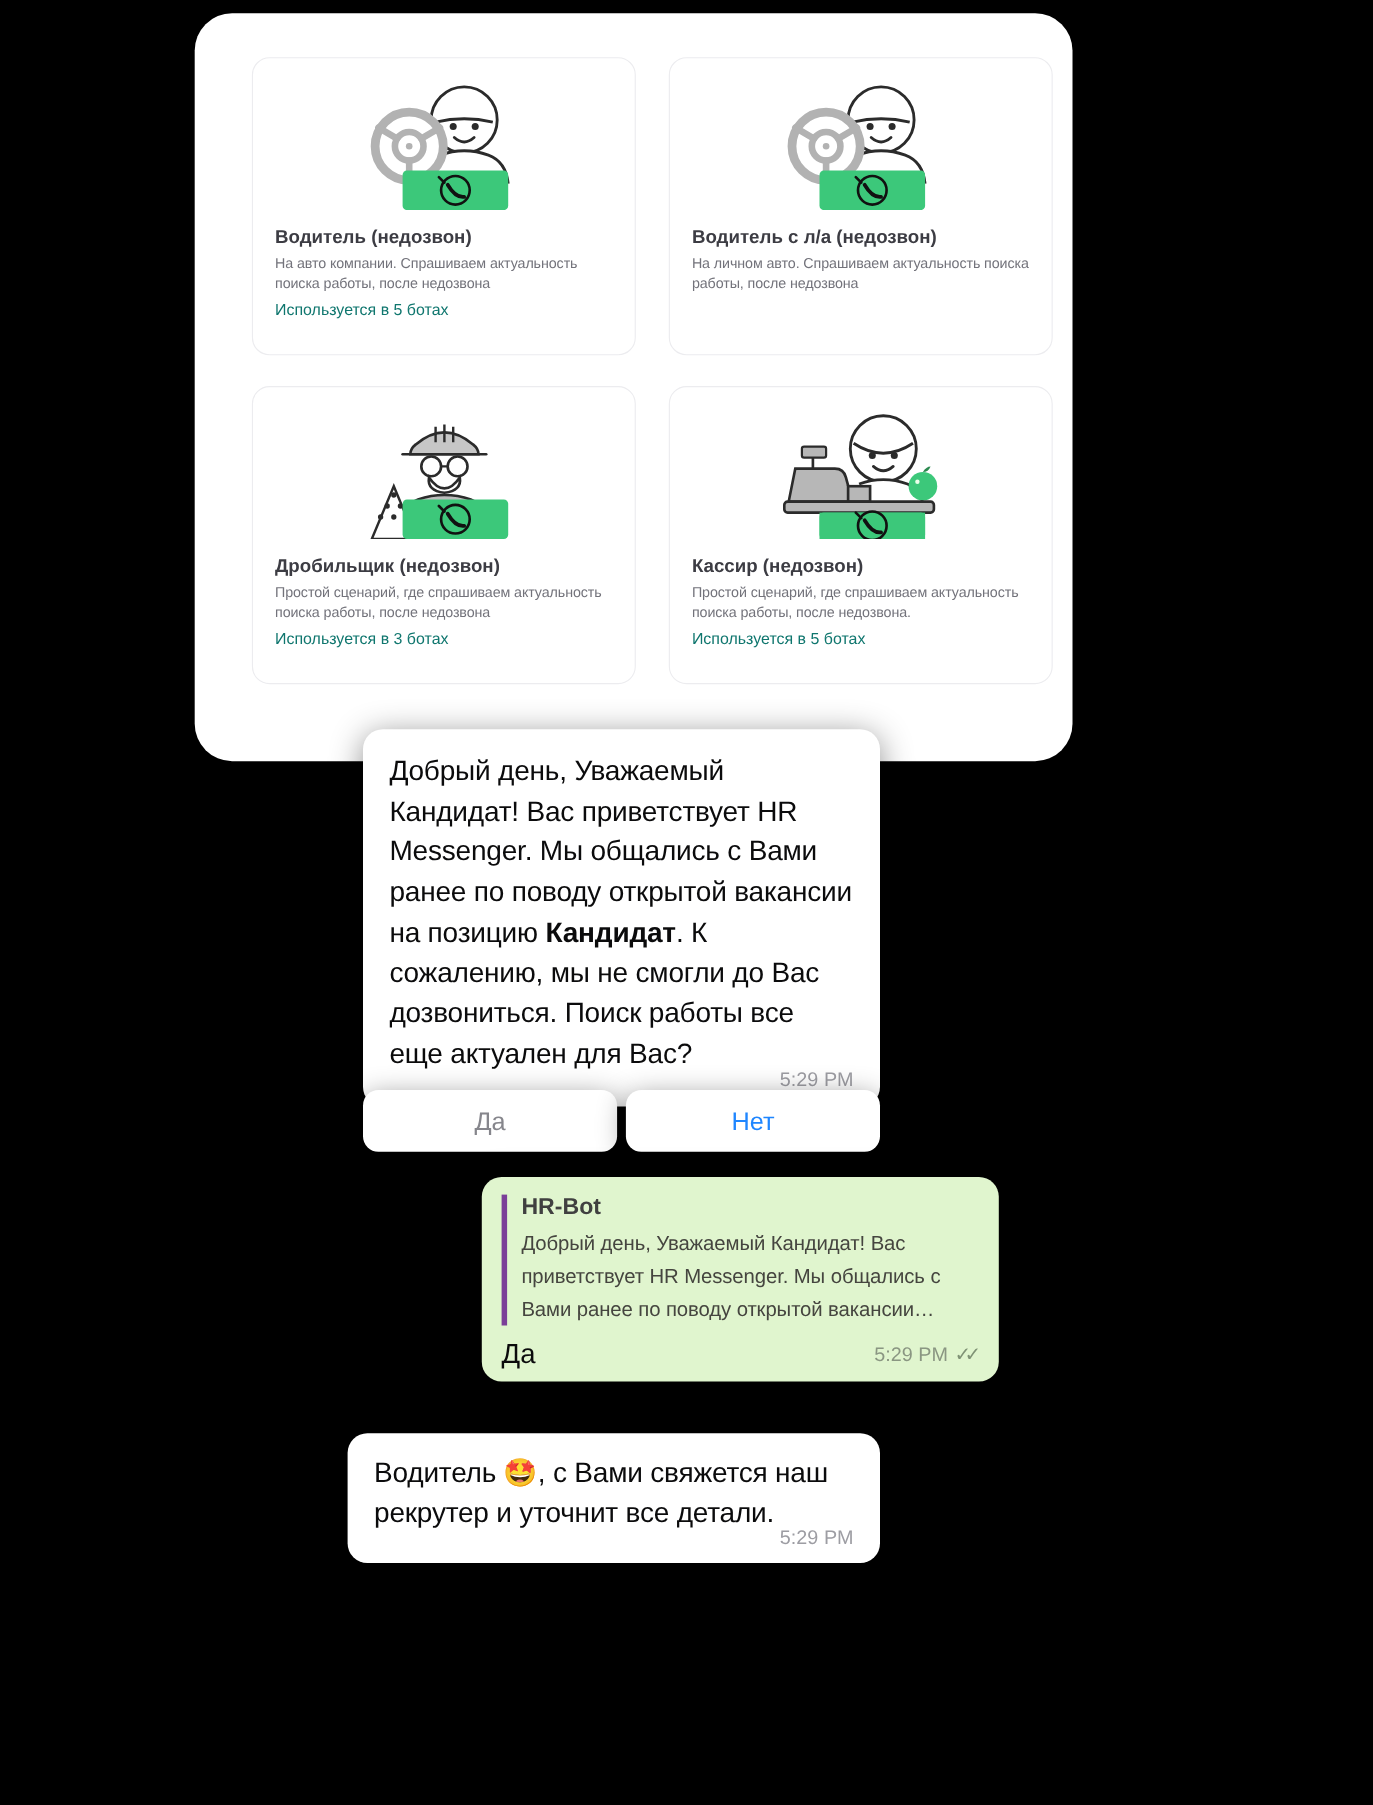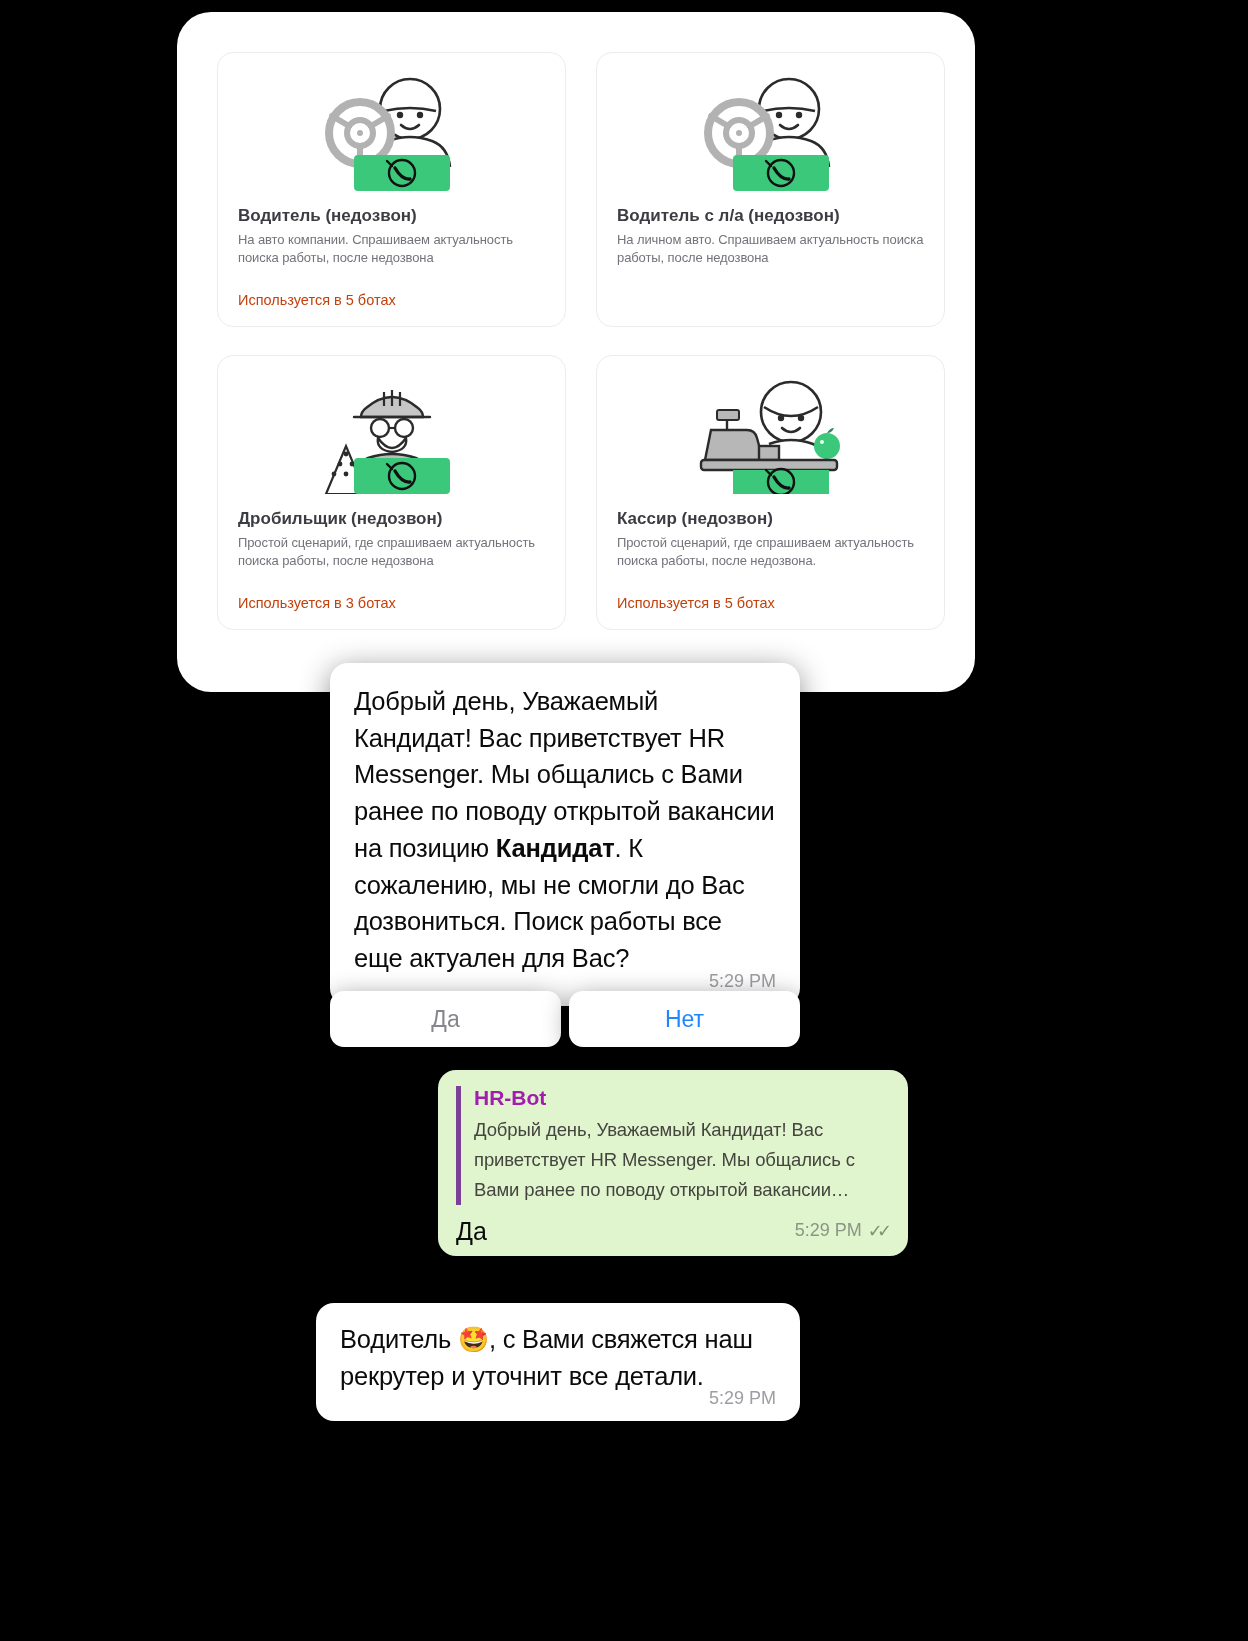--- a/index.html
+++ b/index.html
@@ -27,21 +27,21 @@
     top: 12px;
     width: 798px;
     height: 680px;
     background: #ffffff;
     border-radius: 34px;
     box-shadow: 0 10px 44px rgba(0,0,0,0.55);
   }
 
   .card-grid {
     position: absolute;
-    left: 40px;
+    left: 52px;
     top: 40px;
     width: 728px;
     display: grid;
     grid-template-columns: 349px 349px;
     column-gap: 30px;
     row-gap: 28px;
   }
 
   .card {
     background: #ffffff;
@@ -71,22 +71,22 @@
 
   .card-desc {
     font-size: 13px;
     color: #73737b;
     line-height: 1.42;
     letter-spacing: -0.1px;
   }
 
   .card-usage {
     font-size: 14.5px;
-    color: #c2410c;
-    margin-top: 24px;
+    color: #0f766e;
+    margin-top: 6px;
   }
 
   
   .bubble-in {
     position: absolute;
     background: #ffffff;
     border-radius: 18px;
     box-shadow: 0 6px 30px rgba(0,0,0,0.45);
   }
 
@@ -153,21 +153,21 @@
     box-shadow: 0 6px 30px rgba(0,0,0,0.45);
   }
   .quote {
     border-left: 5px solid #7b3f98;
     padding-left: 13px;
     margin-bottom: 12px;
   }
   .quote-name {
     font-size: 21px;
     font-weight: bold;
-    color: #a21caf;
+    color: #404040;
     margin-bottom: 5px;
   }
   .quote-text {
     font-size: 18.5px;
     line-height: 1.62;
     color: #45453f;
     letter-spacing: -0.1px;
   }
   .out-body {
     display: flex;

